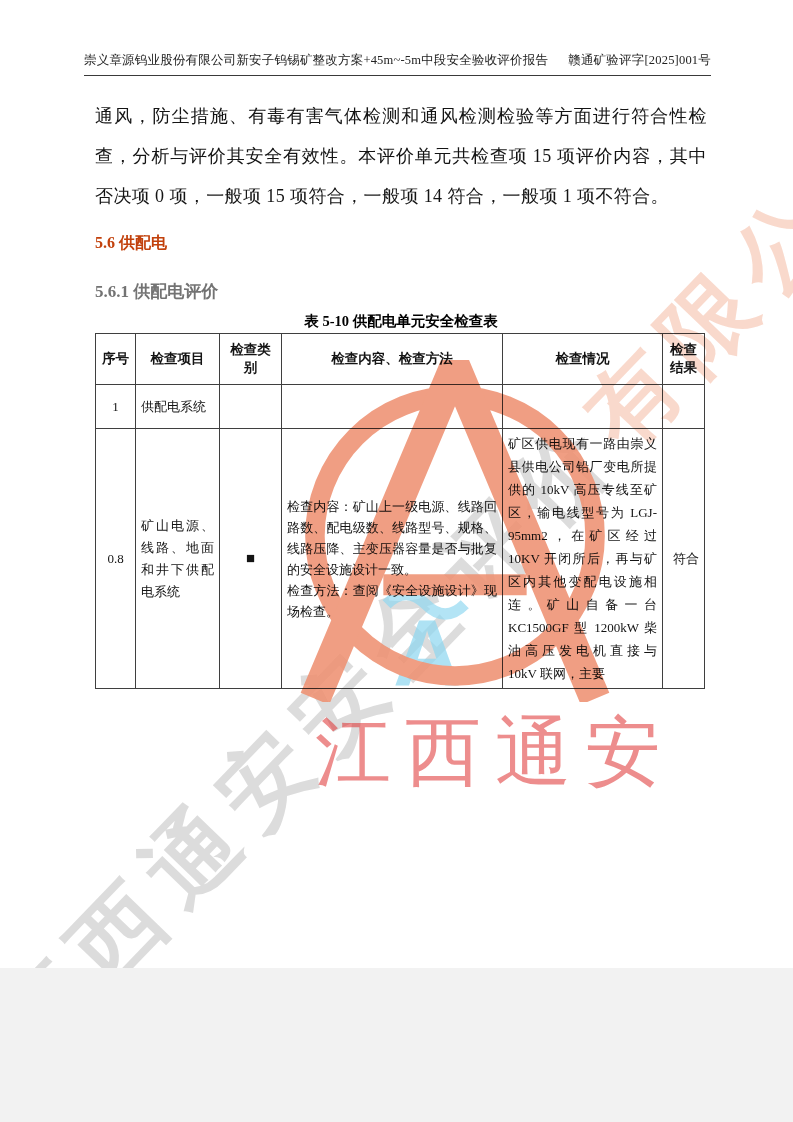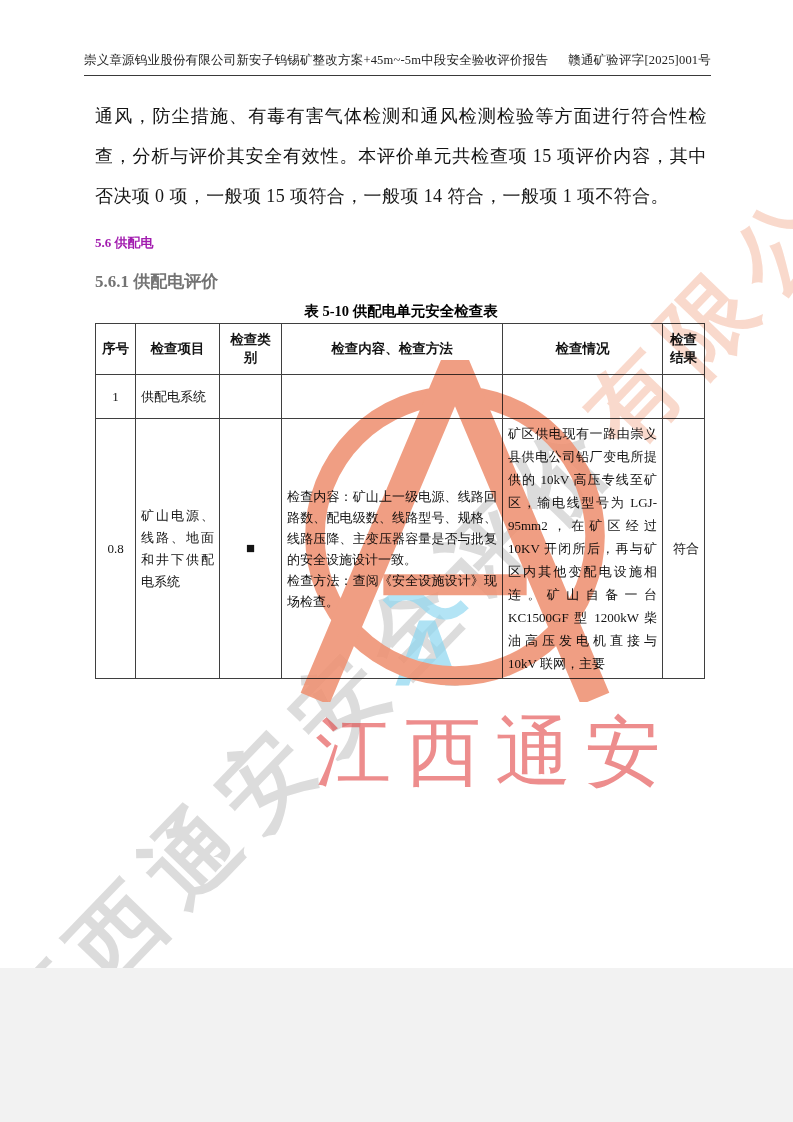--- a/index.html
+++ b/index.html
@@ -20,21 +20,21 @@
     border-bottom:1.5px solid #3a3a3a;padding-bottom:6px;
     white-space:nowrap;
   }
   
   .content{position:absolute;left:95px;width:612px;top:96px;}
   p.body-par{
     margin:0;font-size:18px;line-height:40px;text-align:justify;
     letter-spacing:0.4px;color:#141414;
   }
   p.indent{text-indent:2em;}
-  h2.sec{margin:12px 0 10px 0;font-size:13px;line-height:30px;font-weight:bold;color:#a21caf;}
+  h2.sec{margin:12px 0 20px 0;font-size:16px;line-height:30px;font-weight:bold;color:#c2410c;}
   h3.subsec{margin:8px 0 4px 0;font-size:17px;line-height:28px;font-weight:bold;color:#737373;}
   p.tight{line-height:38px;}
   
   .tbl-caption{
     margin:6px 0 2px 0;text-align:center;font-weight:bold;font-size:14.5px;color:#000;
   }
   table.check{
     border-collapse:collapse;table-layout:fixed;width:609px;
     font-size:13px;color:#141414;
   }

